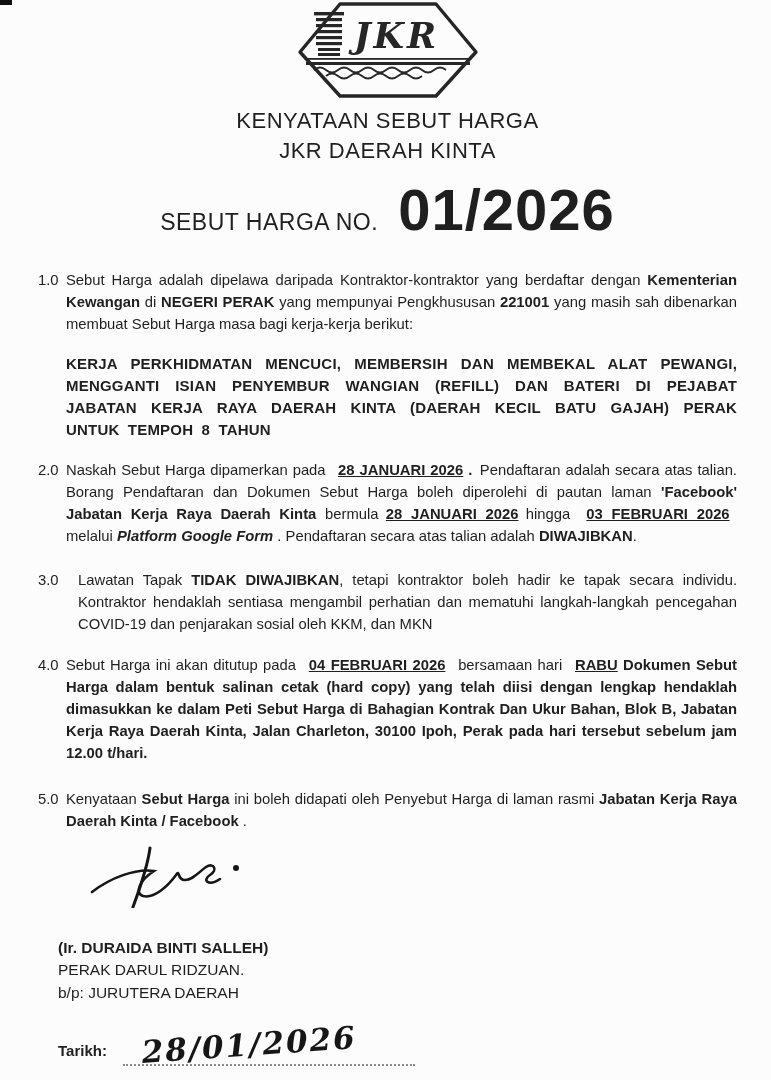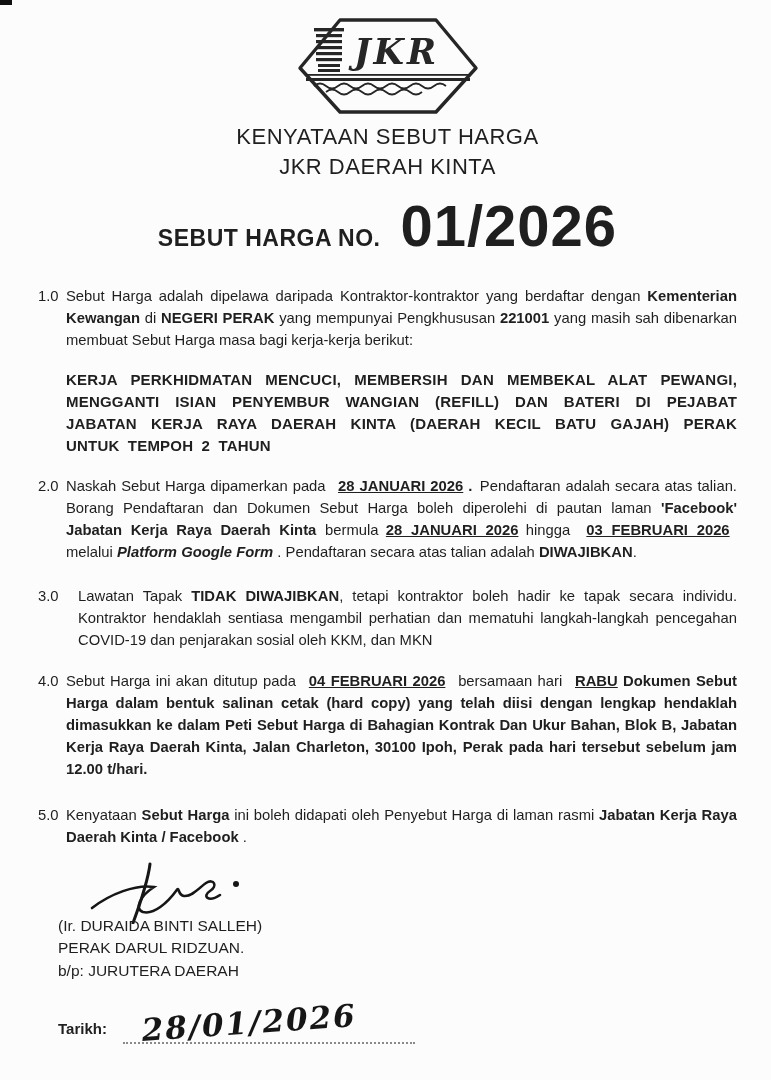--- a/index.html
+++ b/index.html
@@ -10,27 +10,27 @@
     width:771px; height:1080px;
     margin:0 auto;
     background:var(--paper);
     color:var(--ink);
     font-family:"Liberation Sans", sans-serif;
     padding:0 34px 0 38px;
     overflow:hidden;
   }
   .corner-mark { position:absolute; top:0; left:0; width:12px; height:5px; background:#101010; }
 
-  .logo-wrap { text-align:center; padding-top:16px; }
+  .logo-wrap { text-align:center; }
   .logo-wrap svg { display:inline-block; }
 
   .doc-title { text-align:center; font-size:22px; line-height:30px; margin-top:2px; letter-spacing:0.5px; }
 
   .quote-row { text-align:center; margin-top:10px; white-space:nowrap; }
-  .quote-label { font-weight:700; font-size:23px; letter-spacing:0.5px; vertical-align:baseline; }
+  .quote-label { font-weight:400; font-size:23px; letter-spacing:0.5px; vertical-align:baseline; }
   .quote-value { font-weight:700; font-size:58px; letter-spacing:1px; margin-left:20px; vertical-align:baseline; }
 
   .clauses { margin-top:26px; }
   .clause { display:flex; font-size:14.8px; line-height:22px; }
   .clause-num { width:28px; flex:none; }
   .clause-body { flex:1; text-align:justify; }
   .clause-body span { white-space:pre-wrap; }
 
   .m1 { margin-bottom:18px; }
   .work-title {
@@ -38,21 +38,21 @@
     font-weight:700; font-size:15px; line-height:22px;
     text-align:justify; word-spacing:4px; letter-spacing:0.2px;
   }
   .m2 { margin-bottom:22px; }
   .m3 { margin-bottom:19px;gap:12px; }
   .m4 { margin-bottom:24px; }
   .m5 { margin-bottom:14px; }
 
   .sig-block { margin-left:20px; }
   .sig-svg { display:block; margin-left:30px; margin-bottom:-10px; }
-  .sig-name { font-weight:400; font-size:15.5px; line-height:23px; }
+  .sig-name { font-weight:700; font-size:15.5px; line-height:23px;margin-top:38px; }
   .sig-line { font-size:15.5px; line-height:22.5px; }
 
   .tarikh-row { margin-left:20px; margin-top:18px; display:flex; align-items:flex-end; }
   .tarikh-label { font-size:15px; padding-bottom:7px;font-weight:bold; }
   .date-line { position:relative; width:292px; height:44px; margin-left:16px; border-bottom:2px dotted #8a8a8a; }
   .handwritten {
     position:absolute; left:20px; bottom:-6px;
     font-family:"DejaVu Serif", serif; font-style:italic; font-weight:700;
     font-size:31px; letter-spacing:2px; color:#161616;
     transform:rotate(-4deg); transform-origin:left bottom;
@@ -97,21 +97,21 @@
     <span class="quote-label">SEBUT HARGA NO.</span><span class="quote-value">01/2026</span>
   </div>
 
   <div class="clauses">
 
     <div class="clause m1">
       <div class="clause-num">1.0</div>
       <div class="clause-body"><span>Sebut Harga adalah dipelawa daripada Kontraktor-kontraktor yang berdaftar dengan </span><span style="font-weight: 700;">Kementerian Kewangan</span><span> di </span><span style="font-weight: 700;">NEGERI PERAK</span><span> yang mempunyai Pengkhususan </span><span style="font-weight: 700;">221001</span><span> yang masih sah dibenarkan membuat Sebut Harga masa bagi kerja-kerja berikut:</span></div>
     </div>
 
-    <div class="work-title">KERJA PERKHIDMATAN MENCUCI, MEMBERSIH DAN MEMBEKAL ALAT PEWANGI, MENGGANTI ISIAN PENYEMBUR WANGIAN (REFILL) DAN BATERI DI PEJABAT JABATAN KERJA RAYA DAERAH KINTA (DAERAH KECIL BATU GAJAH) PERAK UNTUK TEMPOH 2 TAHUN</div>
+    <div class="work-title">KERJA PERKHIDMATAN MENCUCI, MEMBERSIH DAN MEMBEKAL ALAT PEWANGI, MENGGANTI ISIAN PENYEMBUR WANGIAN (REFILL) DAN BATERI DI PEJABAT JABATAN KERJA RAYA DAERAH KINTA (DAERAH KECIL BATU GAJAH) PERAK UNTUK TEMPOH 8 TAHUN</div>
 
     <div class="clause m2">
       <div class="clause-num">2.0</div>
       <div class="clause-body"><span>Naskah Sebut Harga dipamerkan pada  </span><span style="font-weight: 700; text-decoration: underline;">28 JANUARI 2026</span><span style="font-weight: 700;"> .</span><span> Pendaftaran adalah secara atas talian. Borang Pendaftaran dan Dokumen Sebut Harga boleh diperolehi di pautan laman </span><span style="font-weight: 700;">'Facebook' Jabatan Kerja Raya Daerah Kinta</span><span> bermula </span><span style="font-weight: 700; text-decoration: underline;">28 JANUARI 2026</span><span> hingga  </span><span style="font-weight: 700; text-decoration: underline;">03 FEBRUARI 2026</span><span> melalui </span><span style="font-weight: 700; font-style: italic;">Platform Google Form</span><span> . Pendaftaran secara atas talian adalah </span><span style="font-weight: 700;">DIWAJIBKAN</span><span>.</span></div>
     </div>
 
     <div class="clause m3">
       <div class="clause-num">3.0</div>
       <div class="clause-body"><span>Lawatan Tapak </span><span style="font-weight: 700;">TIDAK DIWAJIBKAN</span><span>, tetapi kontraktor boleh hadir ke tapak secara individu. Kontraktor hendaklah sentiasa mengambil perhatian dan mematuhi langkah-langkah pencegahan COVID-19 dan penjarakan sosial oleh KKM, dan MKN</span></div>
     </div>

